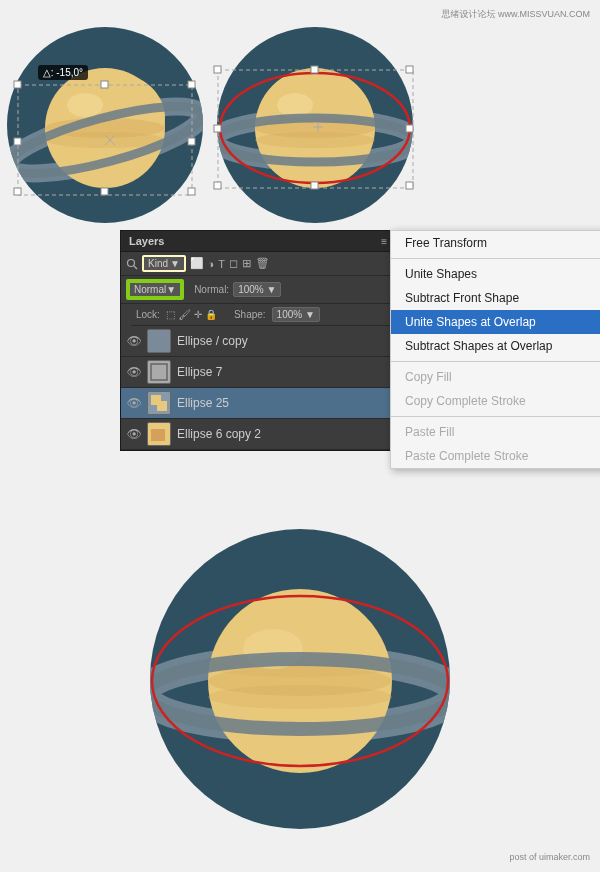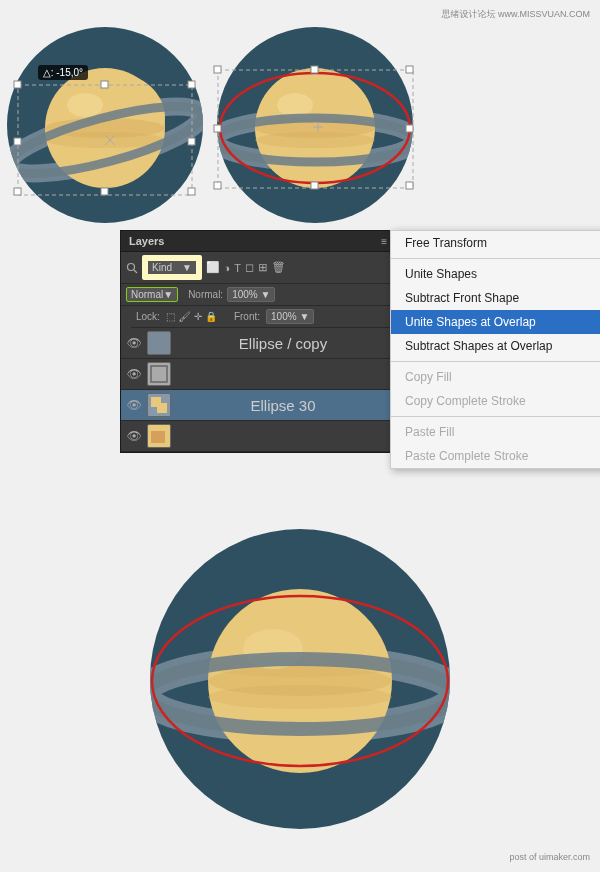--- a/index.html
+++ b/index.html
@@ -48,48 +48,48 @@
       background: #3c3c3c;
       padding: 3px 5px;
       display: flex;
       align-items: center;
       gap: 4px;
       border-bottom: 1px solid #2a2a2a;
     }
 
     .layers-kind-select {
       background: #555;
-      border: 6px solid #fef9c3;
+      border: 2px solid #fef9c3;
       color: #ccc;
       font-size: 10px;
       padding: 1px 4px;
       border-radius: 2px;
       display: flex;
       align-items: flex-end;
-      gap: 10px;
+      gap: 2px;
     }
 
     .layers-icon-btn {
       color: #aaa;
       font-size: 11px;
       cursor: pointer;
     }
 
     .layers-row2 {
       background: #3c3c3c;
       padding: 3px 5px;
       display: flex;
       align-items: center;
       gap: 4px;
       border-bottom: 1px solid #2a2a2a;
     }
 
     .blend-select {
       background: #555;
-      border: 1px solid #84cc16;
+      border: 4px solid #84cc16;
       color: #ccc;
       font-size: 10px;
       padding: 1px 4px;
       border-radius: 2px;
       display: flex;
       align-items: center;
     }
 
     .opacity-label {
       color: #aaa;
@@ -165,23 +165,22 @@
       height: 24px;
       border: 1px solid #666;
       background: #555;
       border-radius: 2px;
       overflow: hidden;
       flex-shrink: 0;
     }
 
     .layer-name {
       color: #ccc;
-      font-size: 15px;
+      font-size: 12px;
       flex: 1;
-      text-align: center;
     }
 
     
     .context-menu {
       position: absolute;
       top: 230px;
       left: 390px;
       width: 220px;
       background: #f5f5f5;
       border: 1px solid #ccc;
@@ -409,60 +408,62 @@
   </div>
 
   <div class="layers-row3">
     <span>Lock:</span>
     <div class="lock-icons">
       <span>⬚</span>
       <span>🖌</span>
       <span>✛</span>
       <span>🔒</span>
     </div>
-    <span class="fill-label">Front:</span>
+    <span class="fill-label">Shape:</span>
     <div class="fill-value">
       <span>100%</span>
       <span>▼</span>
     </div>
   </div>
 
   <div class="layer-item">
     <div class="layer-eye">👁</div>
     <div class="layer-thumb" style="background:#7a8a98;"></div>
     <span class="layer-name">Ellipse / copy</span>
   </div>
 
   <div class="layer-item">
     <div class="layer-eye">👁</div>
     <div class="layer-thumb" style="background:#aaa; display:flex; align-items:center; justify-content:center;">
       <svg width="20" height="20" viewBox="0 0 20 20">
           <rect x="2" y="2" width="16" height="16" fill="none" stroke="#666" stroke-width="1.5"></rect>
         </svg>
     </div>
+    <span class="layer-name">Ellipse 7</span>
   </div>
 
   <div class="layer-item selected">
     <div class="layer-eye">👁</div>
     <div class="layer-thumb" style="background:#8899aa; display:flex; align-items:center; justify-content:center;">
       <svg width="20" height="20" viewBox="0 0 20 20">
           <rect x="2" y="2" width="10" height="10" fill="#e8c87a"></rect>
           <rect x="8" y="8" width="10" height="10" fill="#e8c87a"></rect>
         </svg>
     </div>
-    <span class="layer-name">Ellipse 30</span>
+    <span class="layer-name">Ellipse 25</span>
   </div>
 
   <div class="layer-item">
     <div class="layer-eye">👁</div>
     <div class="layer-thumb" style="background:#e8c87a; display:flex; align-items:center; justify-content:center;">
       <svg width="20" height="20" viewBox="0 0 20 20">
           <rect x="2" y="5" width="14" height="12" fill="#d4a05a"></rect>
         </svg>
     </div>
+    <span class="layer-name">Ellipse 6 copy 2</span>
   </div>
 </div>
 
 <div class="context-menu">
   <div class="menu-item">Free Transform</div>
   <div class="menu-separator"></div>
   <div class="menu-item">Unite Shapes</div>
   <div class="menu-item">Subtract Front Shape</div>
   <div class="menu-item active">Unite Shapes at Overlap</div>
   <div class="menu-item">Subtract Shapes at Overlap</div>

